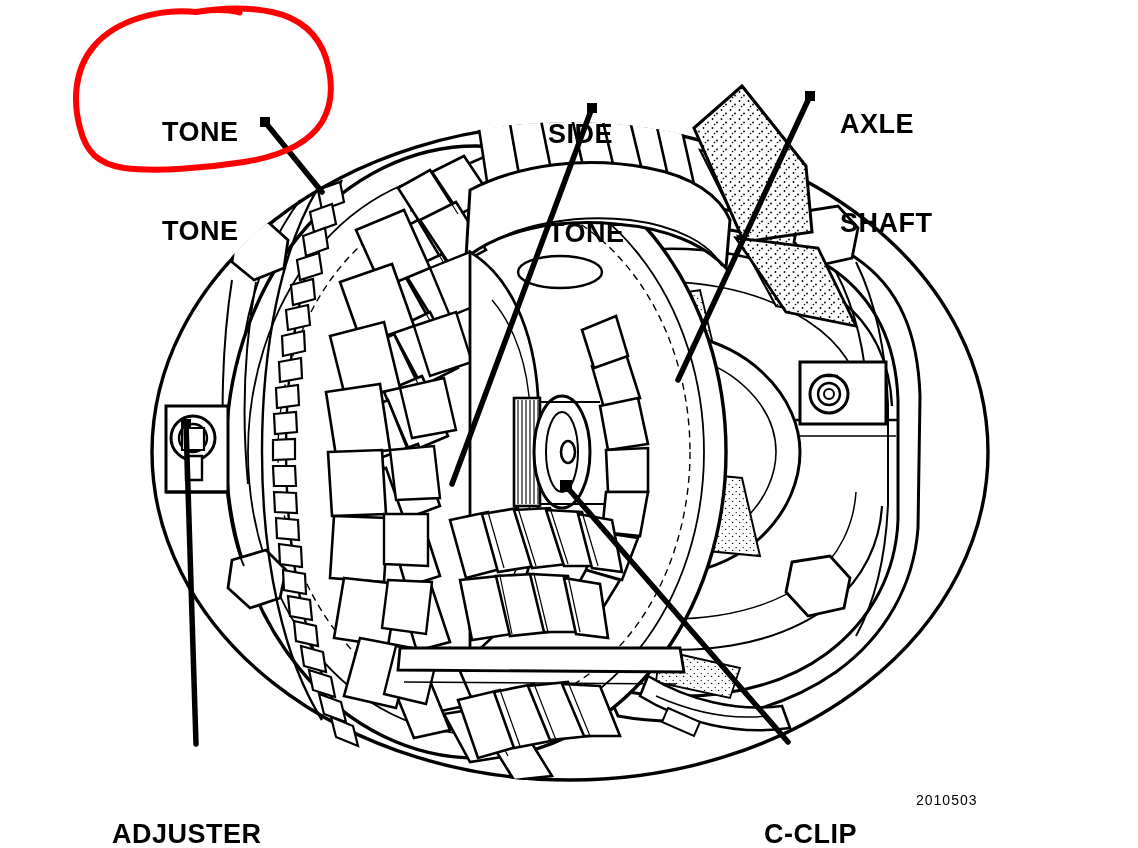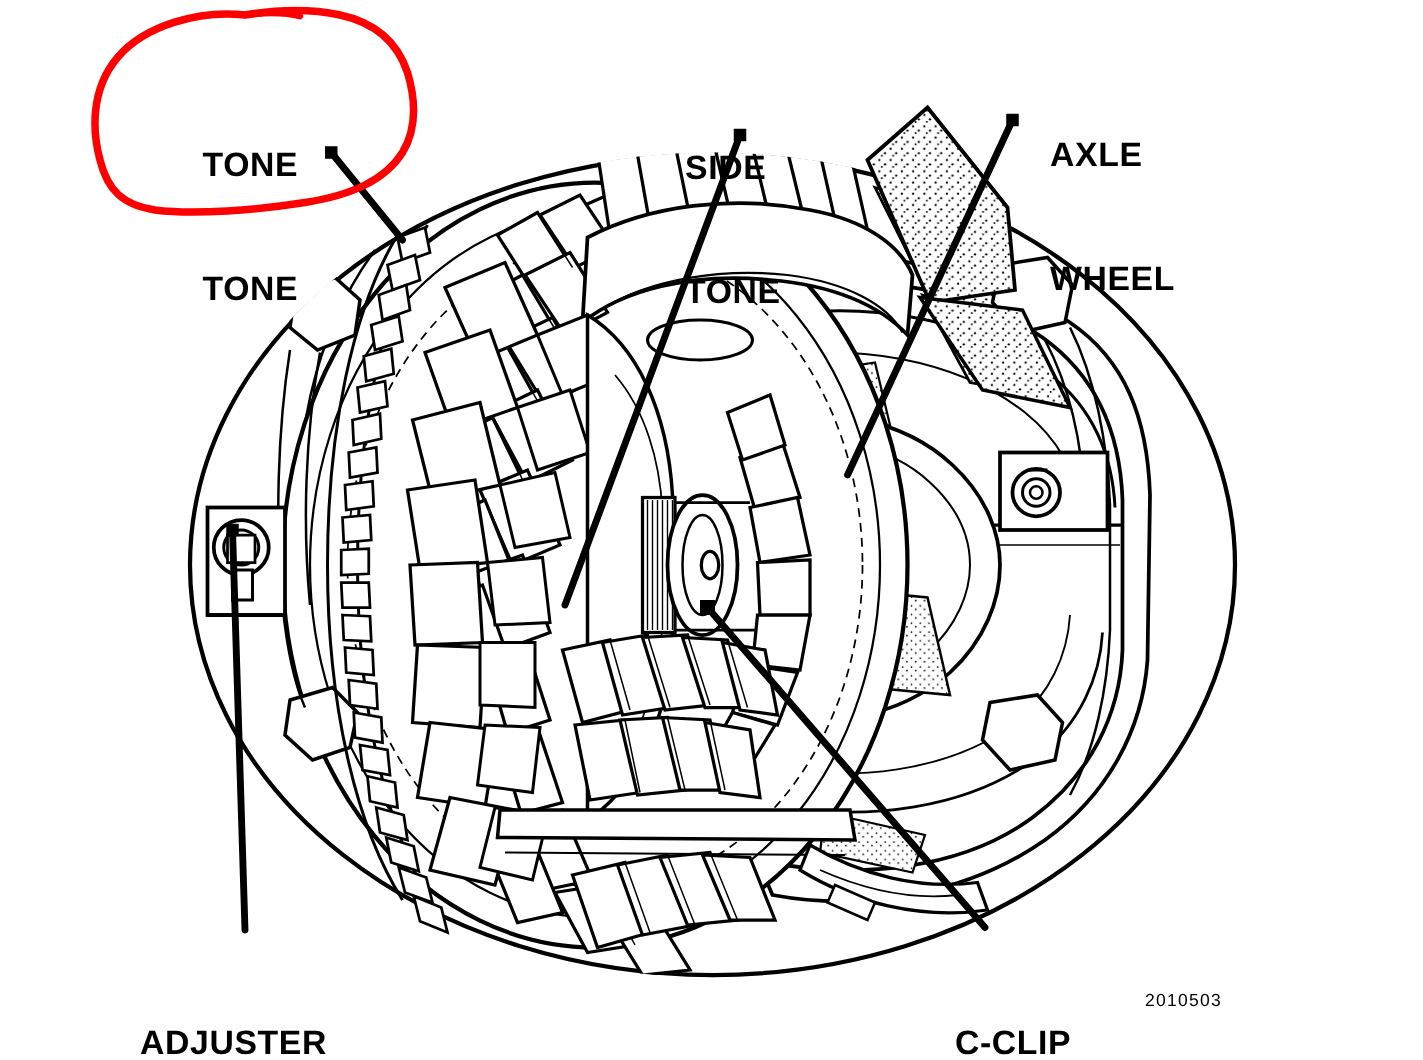--- a/index.html
+++ b/index.html
@@ -360,21 +360,21 @@
     <div>TONE</div>
   </div>
 
   <div class="callout-label" style="left:548px; top:52px;">
     <div>SIDE</div>
     <div>TONE</div>
   </div>
 
   <div class="callout-label" style="left:818px; top:42px;margin-left:22px;">
     <div>AXLE</div>
-    <div>WHEEL</div>
+    <div>SHAFT</div>
   </div>
 
   <div class="callout-label" style="left:112px; top:752px;">
     <div>ADJUSTER</div>
     
   </div>
 
   <div class="callout-label" style="left:764px; top:752px;">
     <div>C-CLIP</div>
     

